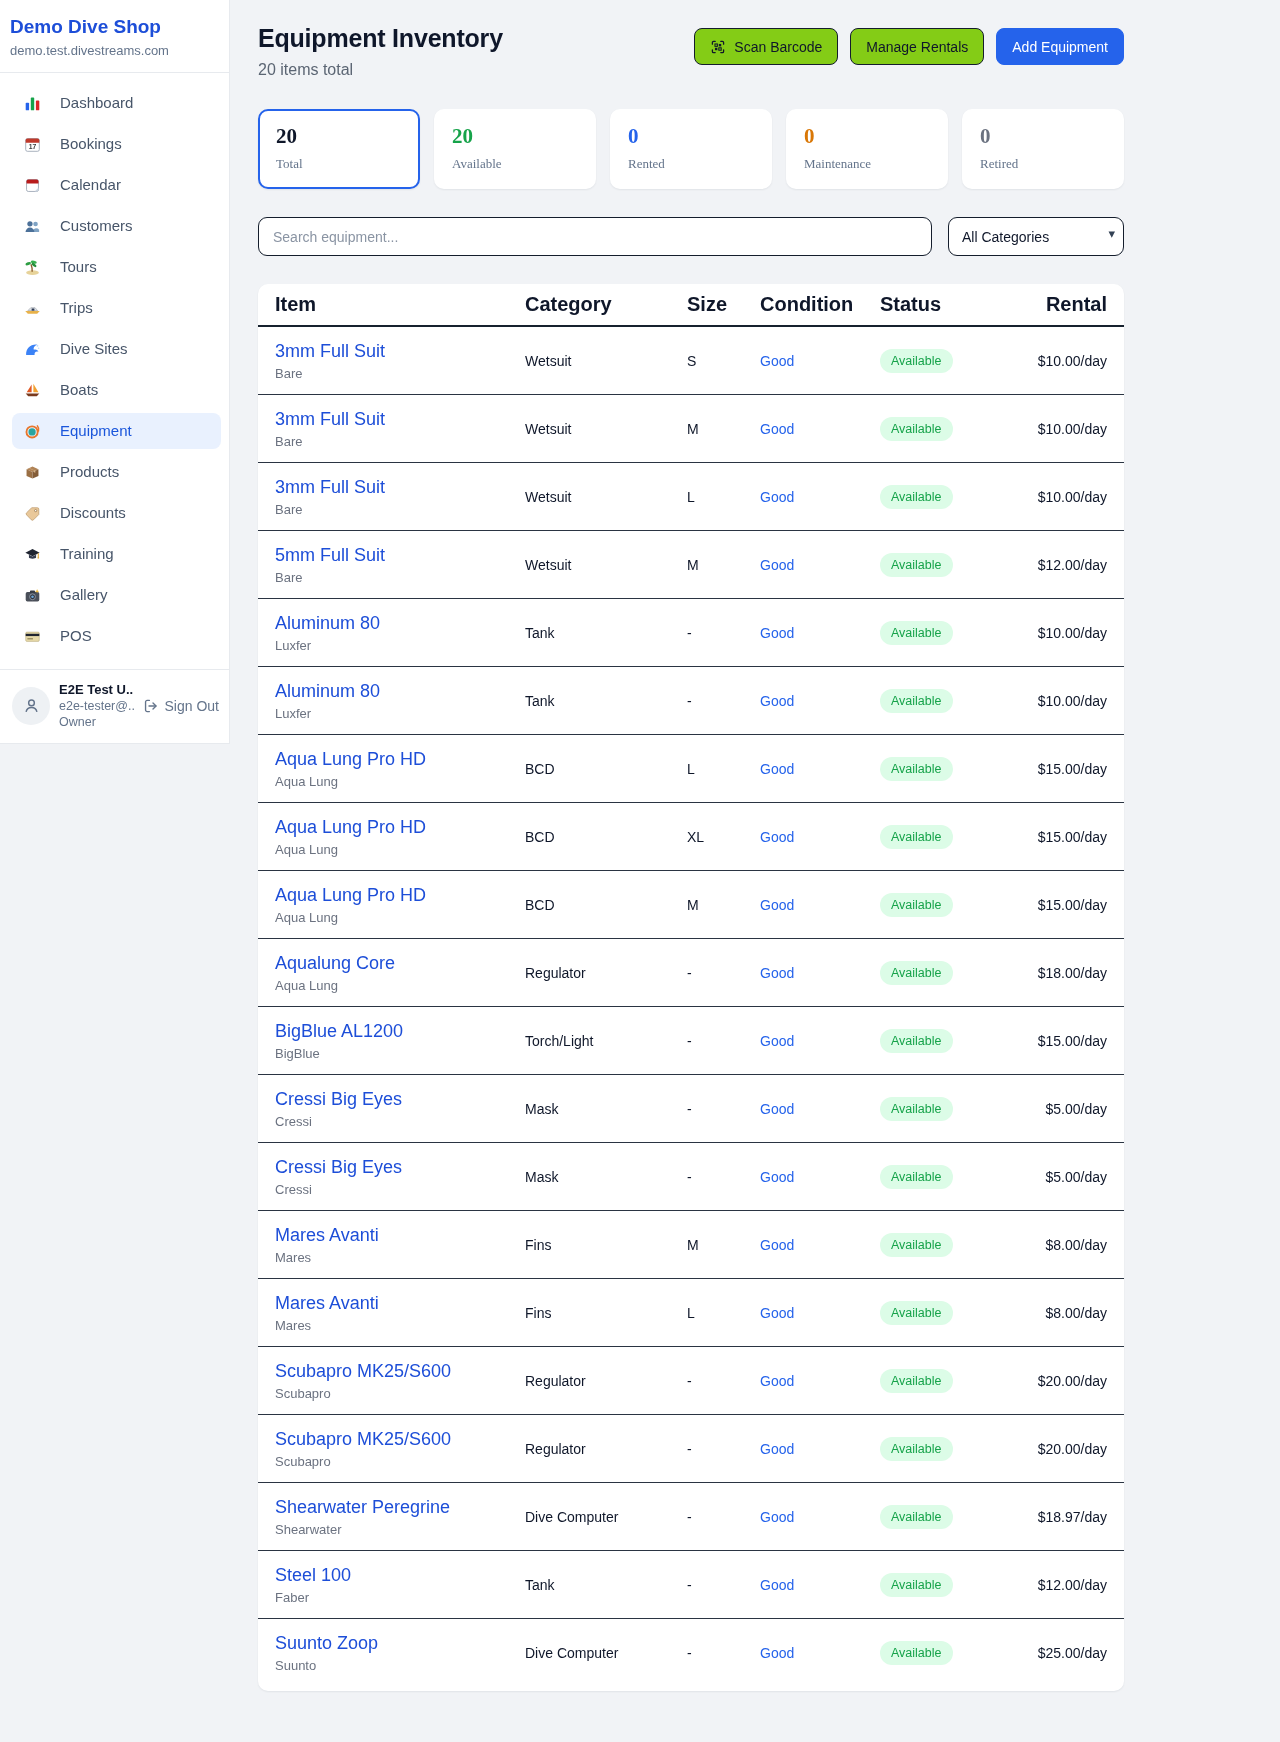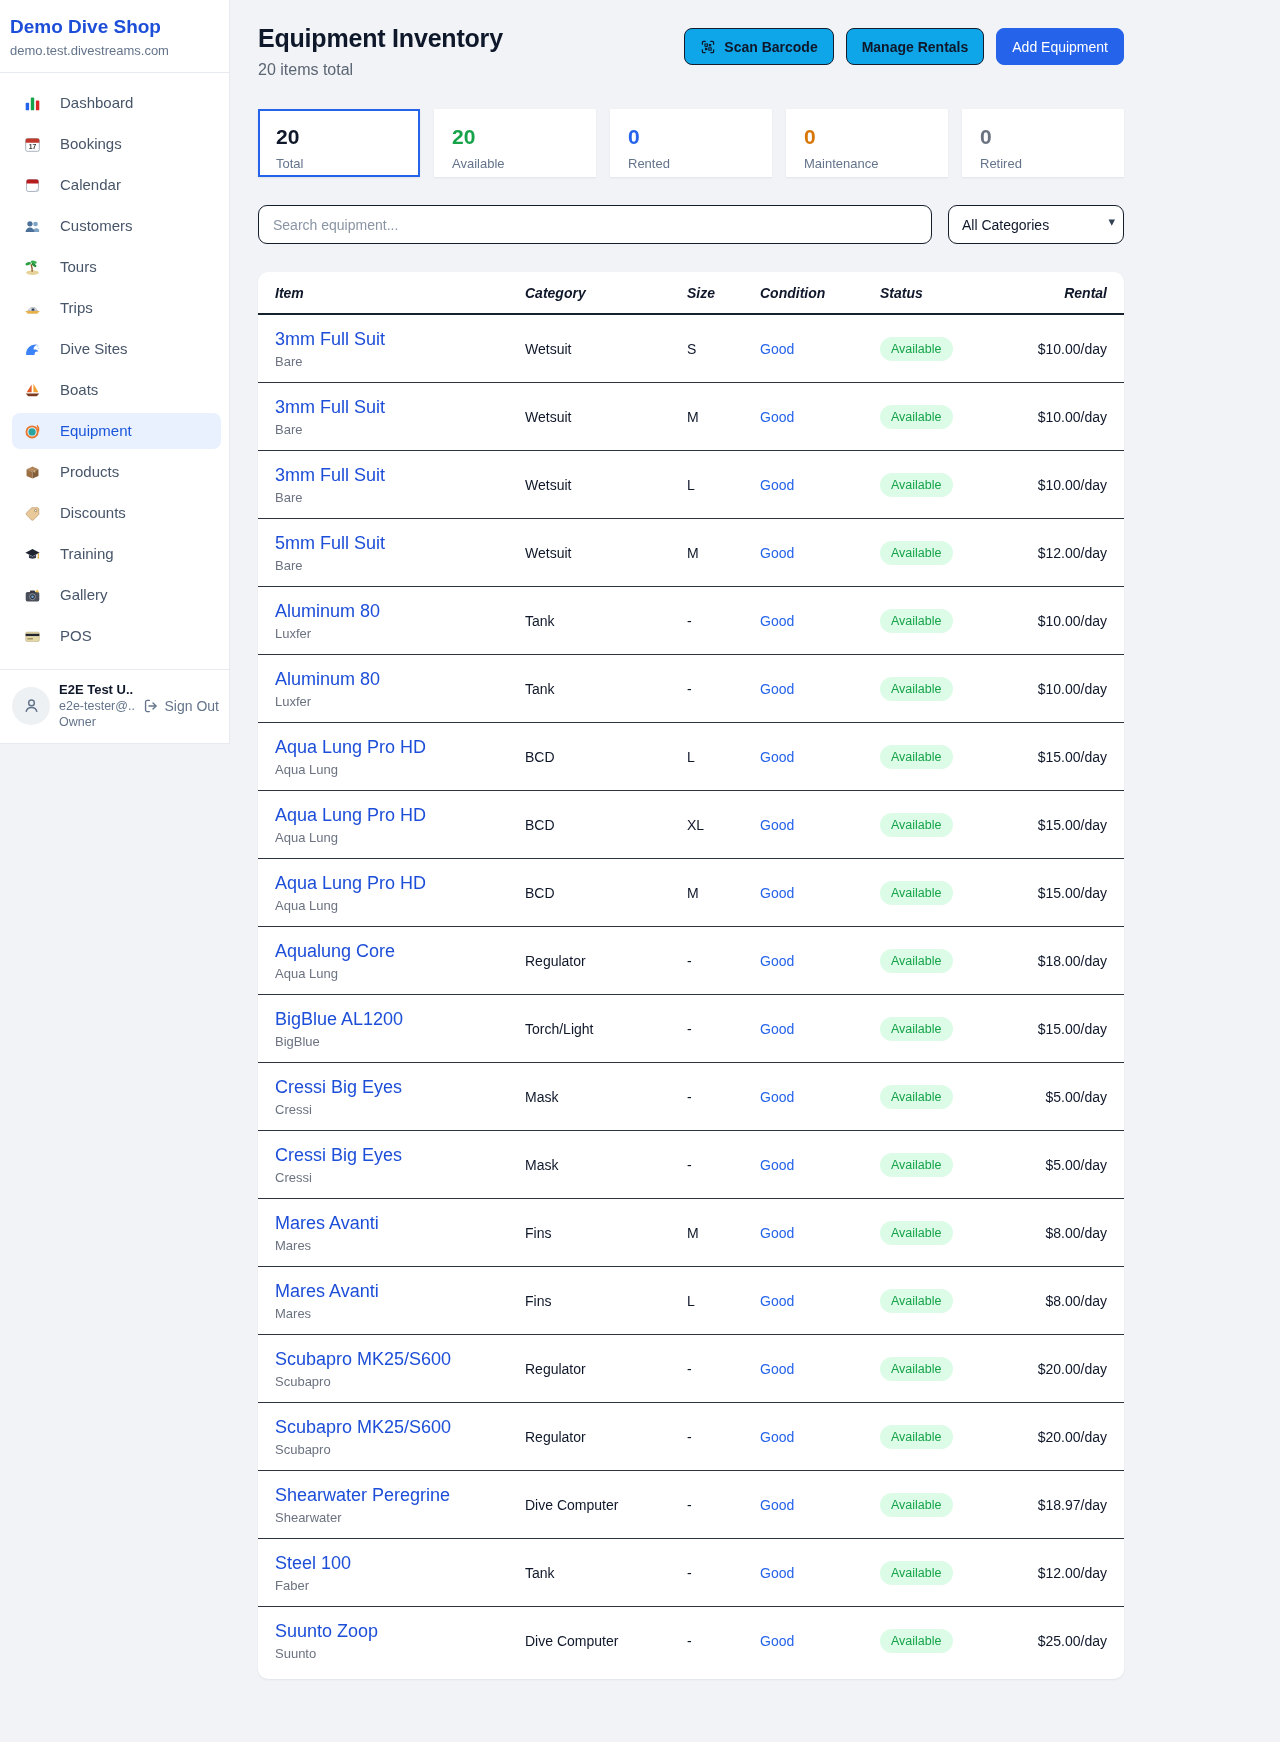--- a/index.html
+++ b/index.html
@@ -51,27 +51,27 @@
   .content { width: 866px; }
   .page-header { display: flex; justify-content: space-between; align-items: flex-start; }
   .page-title { font-size: 25px; font-weight: bold; color: #0f172a; letter-spacing: -0.2px; }
   .page-subtitle { font-size: 16px; color: #5b6573; margin-top: 8px; }
   .header-actions { display: flex; gap: 12px; margin-top: 4px; }
   .btn {
     height: 37px; padding: 0 15px; border-radius: 8px;
     font-size: 14px; font-weight: 500; font-family: inherit;
     display: inline-flex; align-items: center; gap: 8px; cursor: pointer;
   }
-  .btn-outline { background: #0ea5e9; border: 1px solid #141d2c; color: #0f172a; font-weight: bold; }
+  .btn-outline { background: #84cc16; border: 1px solid #141d2c; color: #0f172a; }
   .btn-primary { background: var(--accent, #2563eb); border: 1px solid var(--accent, #2563eb); color: #fff; font-weight: 500; }
   
   .stats { display: grid; grid-template-columns: repeat(5, 1fr); gap: 14px; margin-top: 30px; }
   .stat-card {
-    background: #fff; border-radius: 0; padding: 15px 17px; height: 68px;
-    box-shadow: 0 1px 2px rgba(15,23,42,.07); border: 1px solid transparent; cursor: pointer;
+    background: #fff; border-radius: 10px; padding: 15px 17px; height: 80px;
+    box-shadow: 0 1px 2px rgba(15,23,42,.07); border: 1px solid transparent; cursor: pointer; font-family: Liberation Serif, serif;
   }
   .stat-card.active { border: 2px solid var(--accent, #2563eb); padding: 14px 16px; }
   .stat-value { font-size: 21px; font-weight: bold; line-height: 1.1; }
   .stat-label { font-size: 13px; color: #64748b; margin-top: 8px; }
   
   .filter-row { display: flex; gap: 16px; margin-top: 28px; }
   .search-input {
     flex: 1; height: 39px; border: 1px solid #141d2c; border-radius: 9px;
     padding: 0 14px; font-size: 14px; font-family: inherit; background: #fff; color: #0f172a; outline: none;
   }
@@ -82,21 +82,21 @@
     background: #fff; font-size: 14px; font-family: inherit; color: #0f172a;
     padding: 0 26px 0 13px; appearance: none; -webkit-appearance: none; cursor: pointer; outline: none;
   }
   .select-arrow { position: absolute; right: 9px; top: 9px; font-size: 13px; color: #334155; pointer-events: none; }
   
   .table-card {
     margin-top: 28px; background: #fff; border-radius: 10px;
     box-shadow: 0 1px 2px rgba(15,23,42,.07); overflow: hidden; padding-bottom: 4px;
   }
   .tgrid { display: grid; grid-template-columns: 250px 162px 73px 120px 150px 1fr; align-items: center; padding: 0 17px; }
-  .thead { height: 43px; font-size: 14px; font-weight: bold; color: #0f172a; border-bottom: 2px solid #16212e; font-style: italic; }
+  .thead { height: 43px; font-size: 20px; font-weight: bold; color: #0f172a; border-bottom: 2px solid #16212e; }
   .th-rental { text-align: right; }
   .trow { height: 68px; border-bottom: 1px solid #2a3442; font-size: 14px; }
   .trow:last-child { border-bottom: none; }
   .item-name { color: var(--link-blue, #1d4ed8); font-weight: 500; font-size: 18px; cursor: pointer; }
   .item-brand { color: #6b7280; font-size: 13px; margin-top: 4px; }
   .cond-link { color: var(--accent, #2563eb); cursor: pointer; }
   .badge {
     display: inline-block; background: var(--badge-bg, #dcfce7); color: var(--available-green, #16a34a);
     font-size: 12.5px; padding: 5px 11px; border-radius: 999px;
   }

